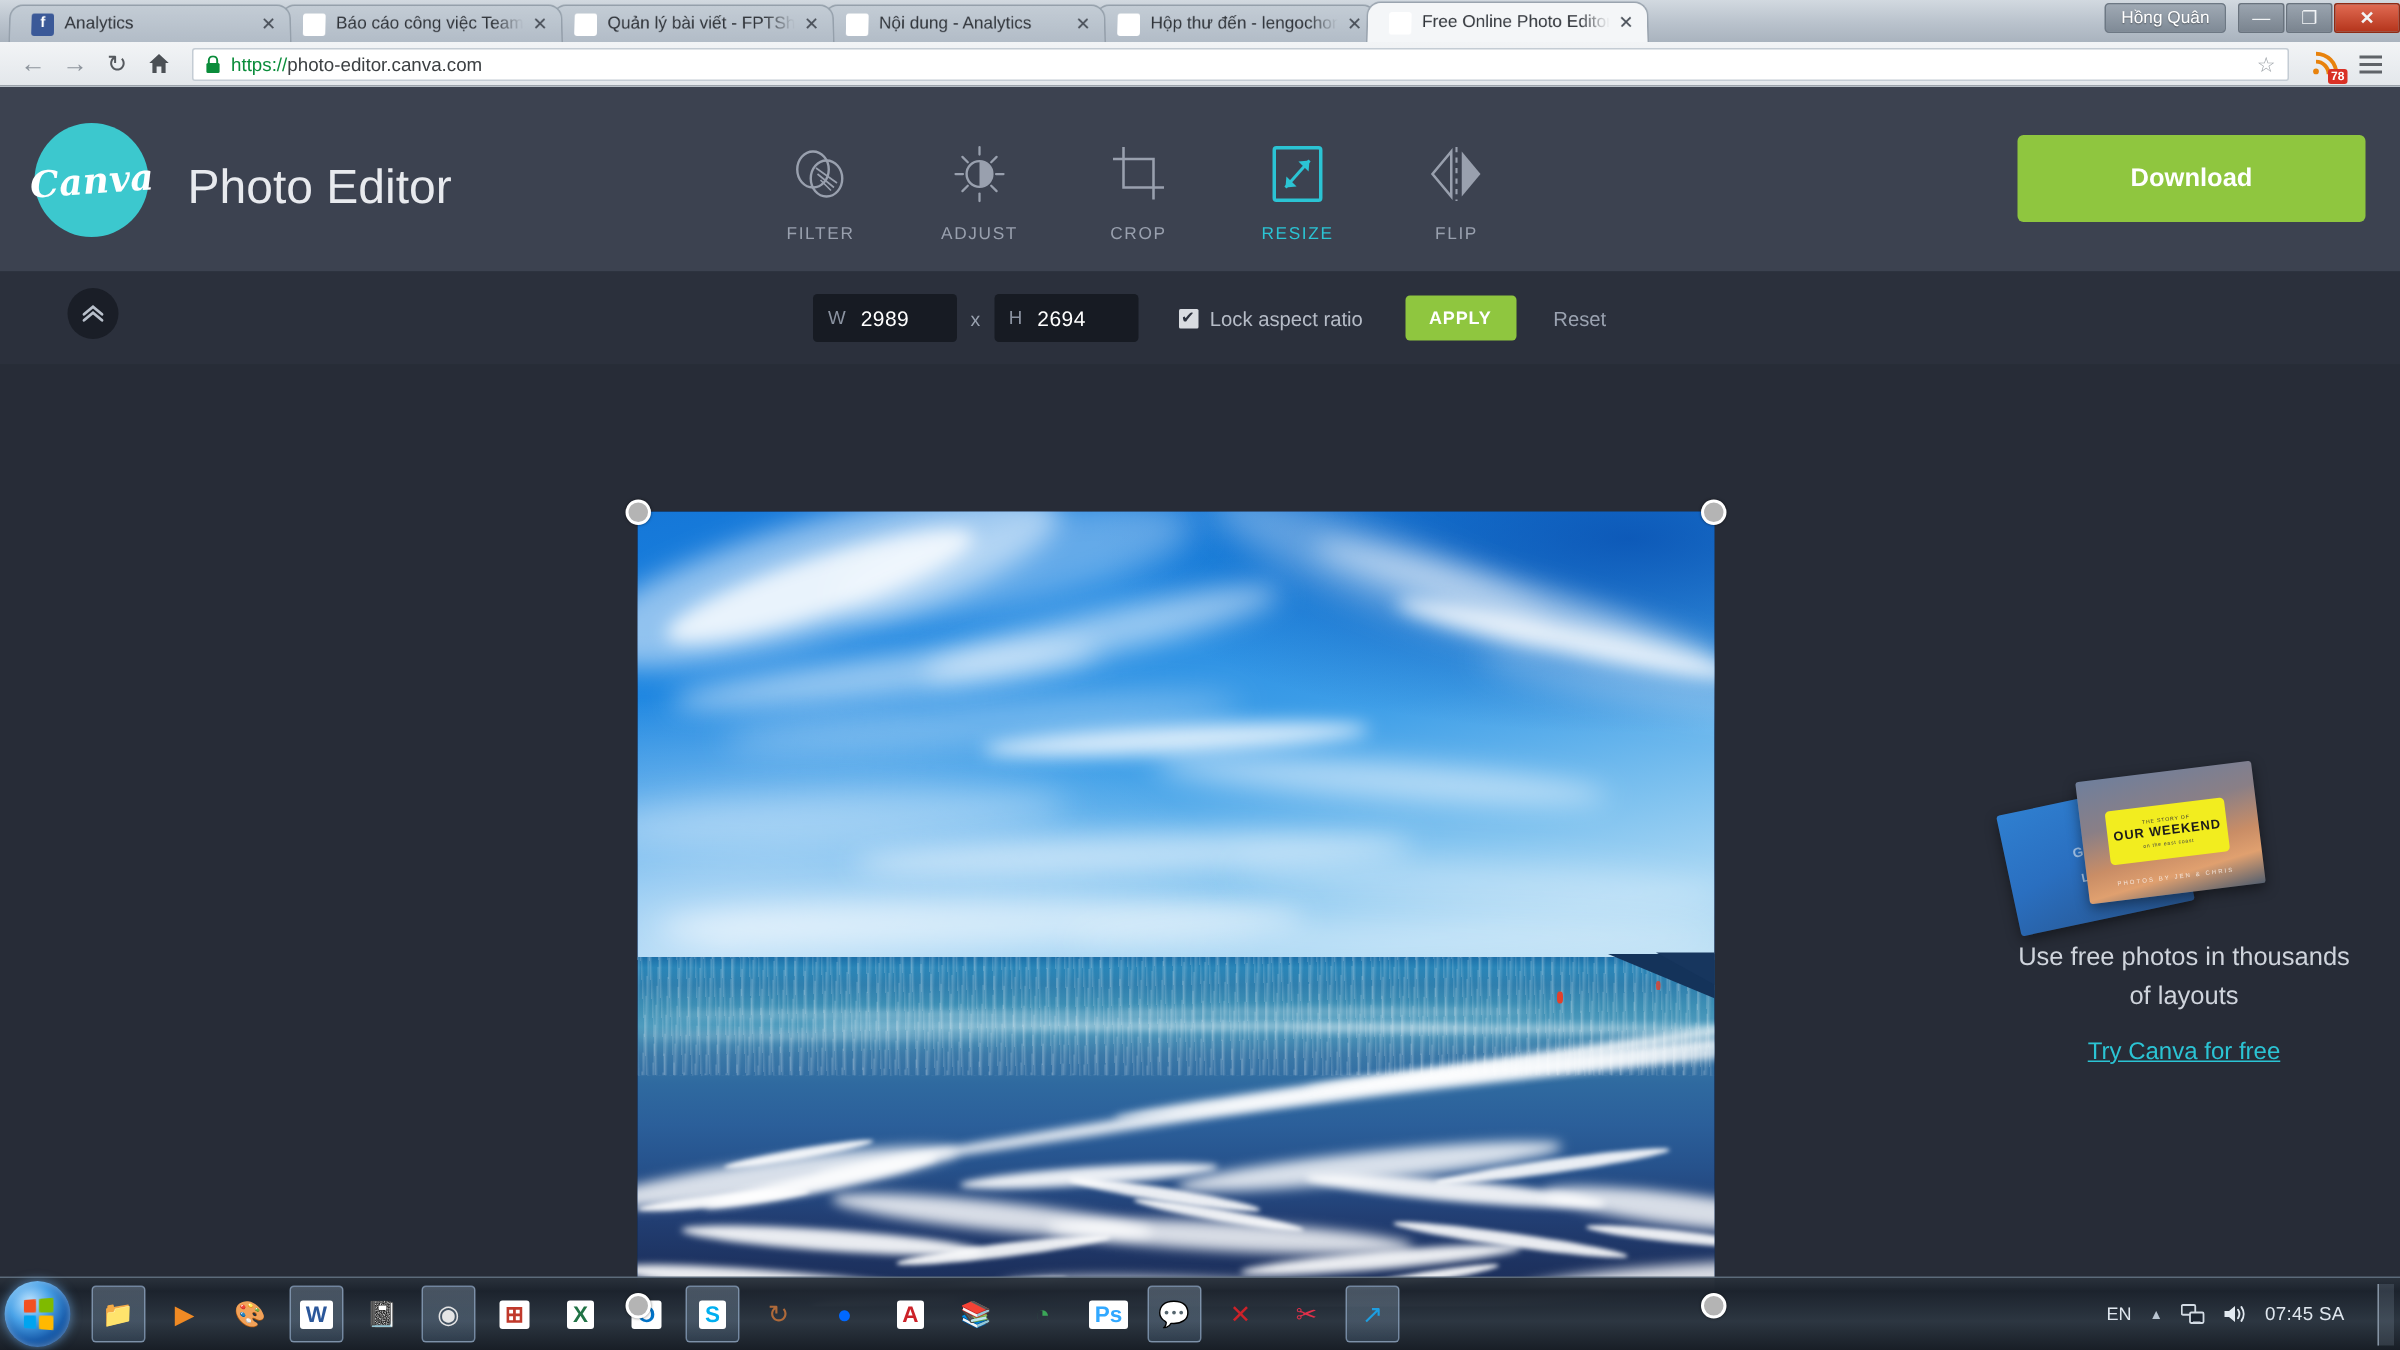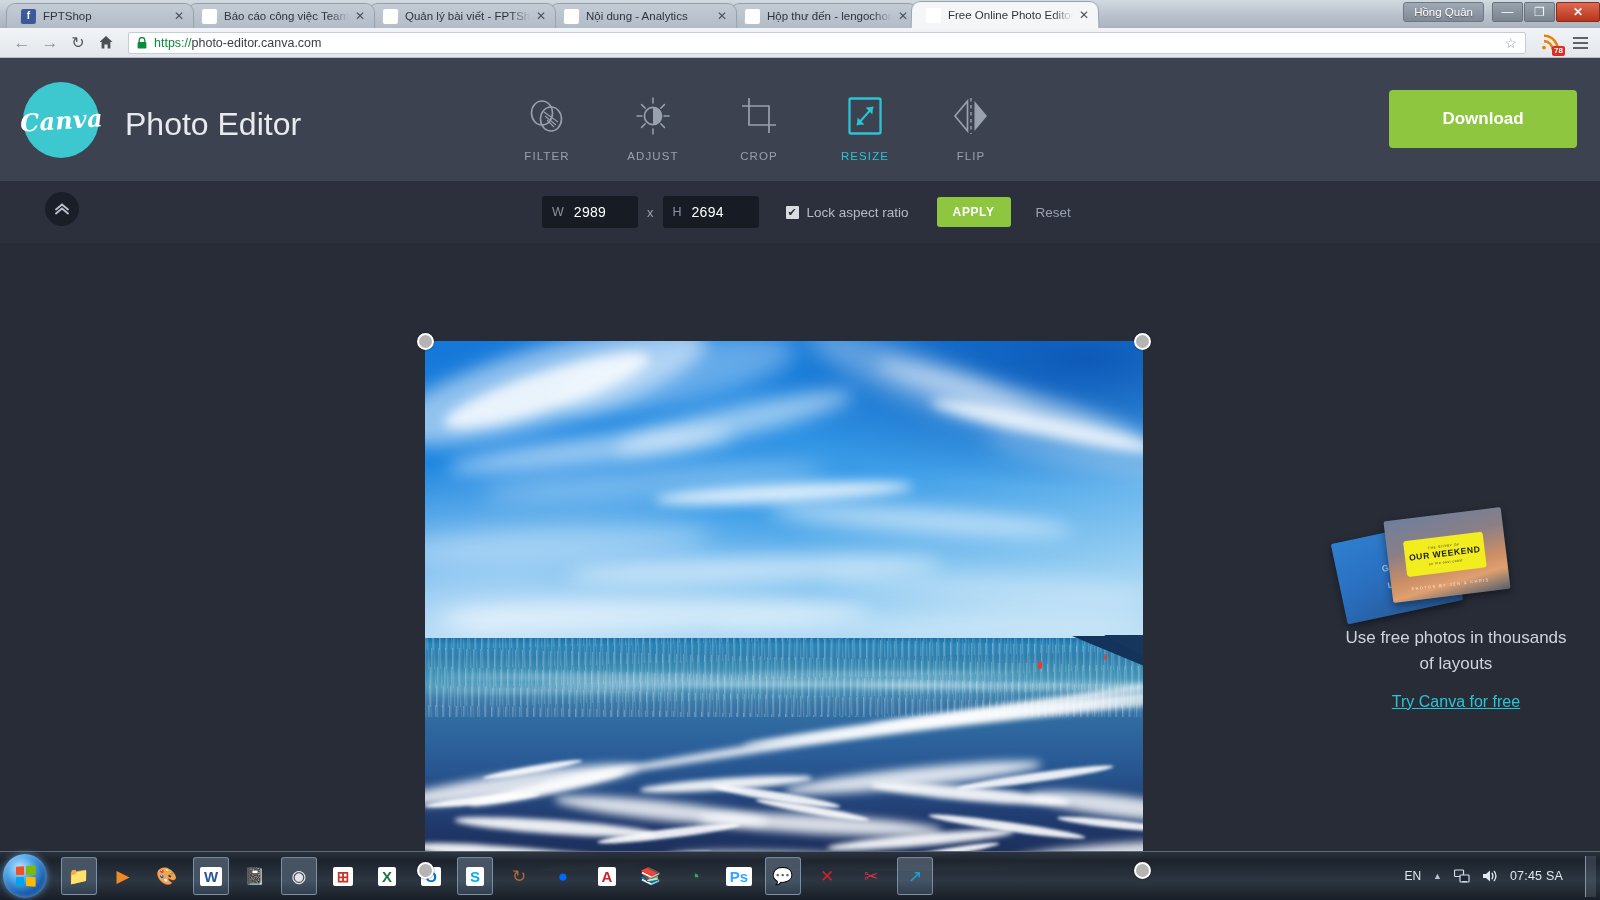--- a/index.html
+++ b/index.html
@@ -135,21 +135,21 @@
   .tool {
     width:106px; display:flex; flex-direction:column; align-items:center;
     color:#99a0ae; padding-top:12px;
   }
   .tool .ticon { height:48px; display:flex;align-items:center;justify-content:center; }
   .tool .tlabel { font-size:11.5px; letter-spacing:1.1px; margin-top:10px; }
   .tool.active { color:#2bc4d4; }
 
   #download {
     position:absolute; right:23px; top:32px;
-    width:188px; height:58px; border-radius:4px;
+    width:232px; height:58px; border-radius:4px;
     background:#8fc63f; color:#fff; font-size:17px; font-weight:bold;
     display:flex; align-items:center; justify-content:center;
   }
 
   
   #optbar {
     position:absolute; left:0; top:123px; width:1600px; height:62px;
     background:#2b303c;
   }
   #collapse {
@@ -300,21 +300,21 @@
   .ic { display:block; }
 </style>
 </head>
 <body>
 
 <div id="tabstrip">
   <div style="width:6px;flex:0 0 6px;"></div>
   <div id="tabs-host" style="display:flex;align-items:flex-end;">
       <div class="tab" style="z-index: 6;">
         <span class="favicon fv-fb">f</span>
-        <span class="tabtitle">FPTShop</span>
+        <span class="tabtitle">Analytics</span>
         <span class="tabclose">✕</span>
       </div>
       <div class="tab" style="z-index: 5;">
         <span class="favicon fv-sheets">▦</span>
         <span class="tabtitle">Báo cáo công việc Team C</span>
         <span class="tabclose">✕</span>
       </div>
       <div class="tab" style="z-index: 4;">
         <span class="favicon fv-doc">☰</span>
         <span class="tabtitle">Quản lý bài viết - FPTShop</span>

